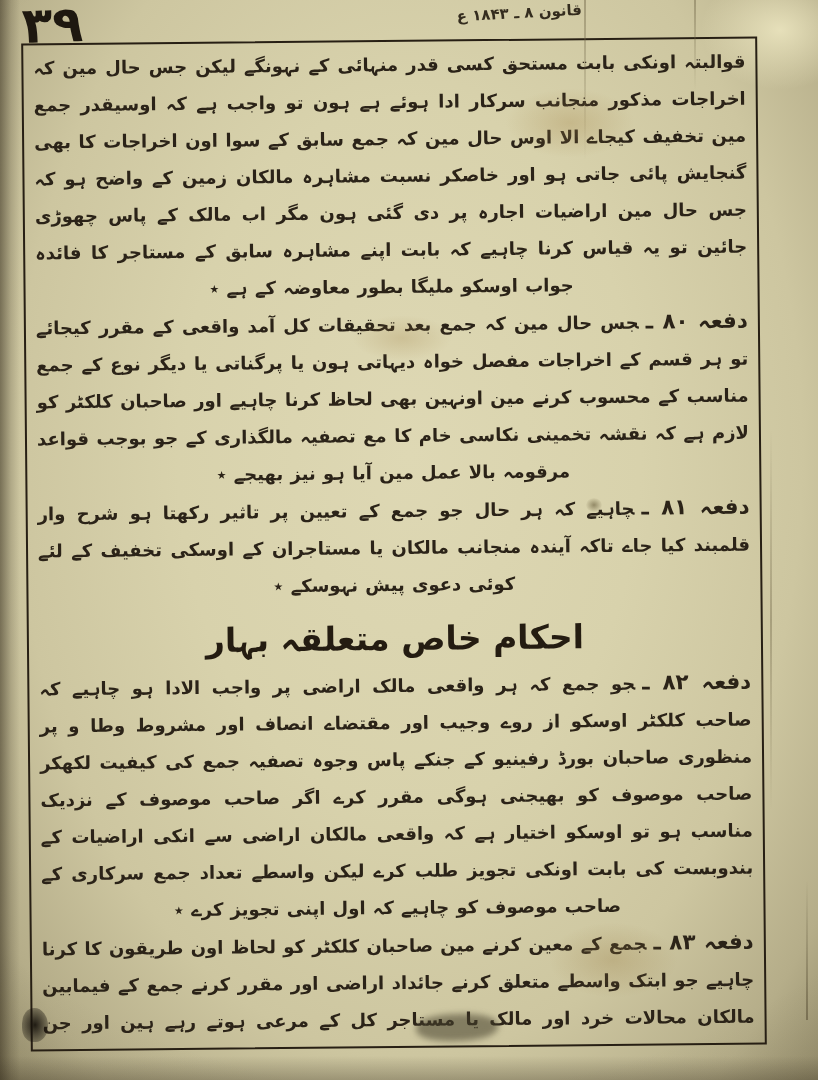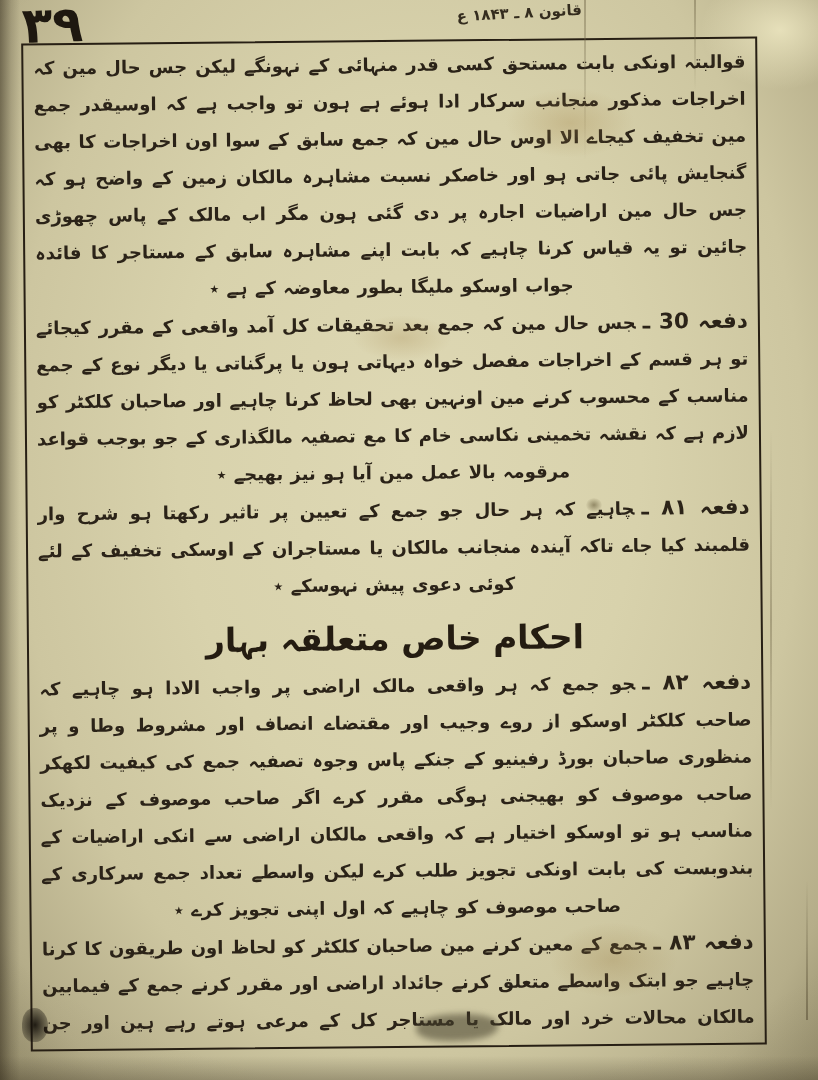--- a/index.html
+++ b/index.html
@@ -65,21 +65,21 @@
   <div class="edge-bottom"></div>
   <div class="corner-light"></div>
 
   <div class="pageno">۳۹</div>
   <div class="headnote">قانون ۸ ـ ۱۸۴۳ ع</div>
 
   <div class="box">
 
     <p class="para"><span>قوالبتہ اونکی بابت مستحق کسی قدر منہائی کے نہونگے لیکن جس حال مین کہ اخراجات مذکور منجانب سرکار ادا ہوئے ہے ہون تو واجب ہے کہ اوسیقدر جمع مین تخفیف کیجاے الا اوس حال مین کہ جمع سابق کے سوا اون اخراجات کا بھی گنجایش پائی جاتی ہو اور خاصکر نسبت مشاہرہ مالکان زمین کے واضح ہو کہ جس حال مین اراضیات اجارہ پر دی گئی ہون مگر اب مالک کے پاس چھوڑی جائین تو یہ قیاس کرنا چاہیے کہ بابت اپنے مشاہرہ سابق کے مستاجر کا فائدہ جواب اوسکو ملیگا بطور معاوضہ کے ہے ٭</span></p>
 
-    <p class="para"><span class="marker">دفعہ 30 ـ</span><span>جس حال مین کہ جمع بعد تحقیقات کل آمد واقعی کے مقرر کیجائے تو ہر قسم کے اخراجات مفصل خواہ دیہاتی ہون یا پرگناتی یا دیگر نوع کے جمع مناسب کے محسوب کرنے مین اونہین بھی لحاظ کرنا چاہیے اور صاحبان کلکٹر کو لازم ہے کہ نقشہ تخمینی نکاسی خام کا مع تصفیہ مالگذاری کے جو بوجب قواعد مرقومہ بالا عمل مین آیا ہو نیز بھیجے ٭</span></p>
+    <p class="para"><span class="marker">دفعہ ۸۰ ـ</span><span>جس حال مین کہ جمع بعد تحقیقات کل آمد واقعی کے مقرر کیجائے تو ہر قسم کے اخراجات مفصل خواہ دیہاتی ہون یا پرگناتی یا دیگر نوع کے جمع مناسب کے محسوب کرنے مین اونہین بھی لحاظ کرنا چاہیے اور صاحبان کلکٹر کو لازم ہے کہ نقشہ تخمینی نکاسی خام کا مع تصفیہ مالگذاری کے جو بوجب قواعد مرقومہ بالا عمل مین آیا ہو نیز بھیجے ٭</span></p>
 
     <p class="para"><span class="marker">دفعہ ۸۱ ـ</span><span>چاہیے کہ ہر حال جو جمع کے تعیین پر تاثیر رکھتا ہو شرح وار قلمبند کیا جاے تاکہ آیندہ منجانب مالکان یا مستاجران کے اوسکی تخفیف کے لئے کوئی دعوی پیش نہوسکے ٭</span></p>
 
     <h1 class="heading">احکام خاص متعلقہ بہار</h1>
 
     <p class="para"><span class="marker">دفعہ ۸۲ ـ</span><span>جو جمع کہ ہر واقعی مالک اراضی پر واجب الادا ہو چاہیے کہ صاحب کلکٹر اوسکو از روے وجیب اور مقتضاے انصاف اور مشروط وطا و پر منظوری صاحبان بورڈ رفینیو کے جنکے پاس وجوہ تصفیہ جمع کی کیفیت لکھکر صاحب موصوف کو بھیجنی ہوگی مقرر کرے اگر صاحب موصوف کے نزدیک مناسب ہو تو اوسکو اختیار ہے کہ واقعی مالکان اراضی سے انکی اراضیات کے بندوبست کی بابت اونکی تجویز طلب کرے لیکن واسطے تعداد جمع سرکاری کے صاحب موصوف کو چاہیے کہ اول اپنی تجویز کرے ٭</span></p>
 
     <p class="para"><span class="marker">دفعہ ۸۳ ـ</span><span>جمع کے معین کرنے مین صاحبان کلکٹر کو لحاظ اون طریقون کا کرنا چاہیے جو ابتک واسطے متعلق کرنے جائداد اراضی اور مقرر کرنے جمع کے فیمابین مالکان محالات خرد اور مالک یا مستاجر کل کے مرعی ہوتے رہے ہین اور جن صورتون مین کہ ممکن ہو قاعدہ عام مندرجہ ذیل پر عمل کرین کہ اوسط پیداوار اراضی کا بابت ایسے چند سال کے جنھین کوئی صورت غیر معمولی واقع نہوئی ہو مثلا تین چار برس کی بابت نکالکر اوسکی بنا پر بندوبست کرین اور اوسمین سے بقدر مالکانہ اور خرچہ کے منہا کرکے باقی کو جمع سرکاری قرار دین نواب گورنر جنرل بہادر اجلاس کونسل کو اطمینان ہے کہ صاحبان کلکٹر اس قاعدہ کو صحت و دقیقہ رسی کے ساتھ عمل مین لائینگے اور جس حال مین کہ بہت اشتباہ واقع ہو تو اراضی کی پیمایش کرائین مگر اوس صورت اشتباہ کی کیفیت صاحبان بورڈ رفینیو کے پاس بھیجنی چاہیے اور قصد پیمایش کا بجز اوس صورت کے کہ اوسکی ضرورت کی وجوہ صریح ہون نہ کیا جاے ٭</span></p>
 
   </div>

